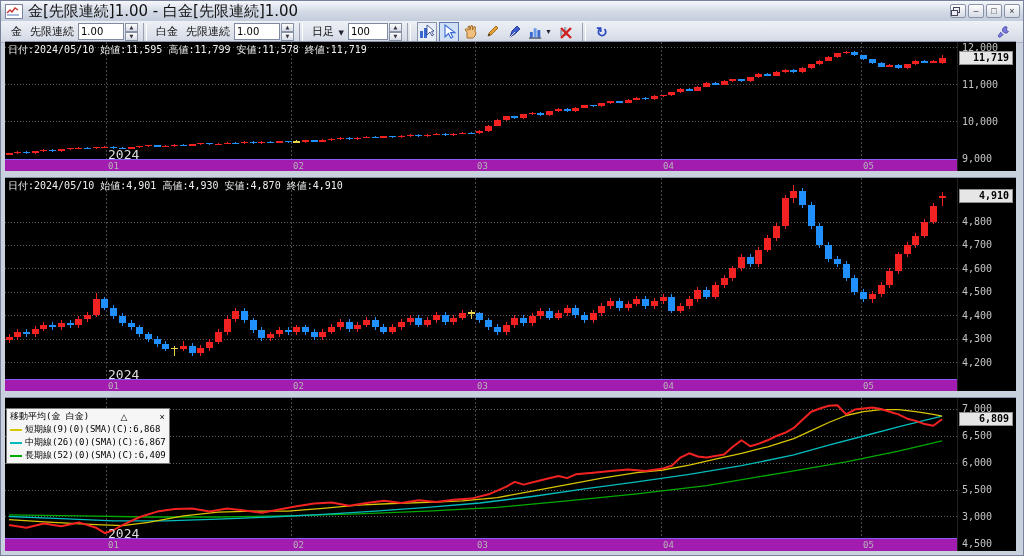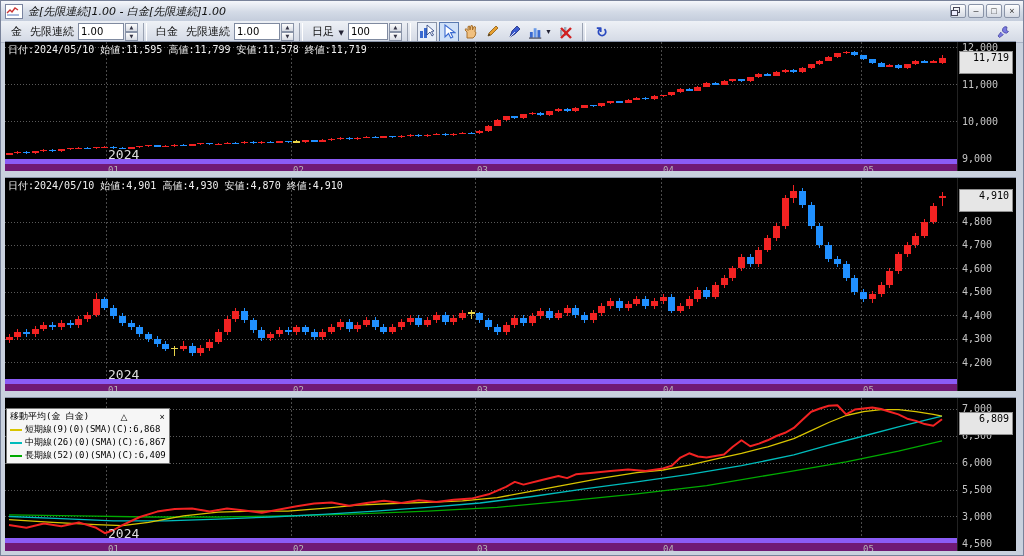--- a/index.html
+++ b/index.html
@@ -1,44 +1,44 @@
 <!DOCTYPE html>
 <html><head>
 <meta charset="utf-8">
 <style>
   html,body{margin:0;padding:0;background:#9aa3b5;font-family:"DejaVu Sans",sans-serif;}
   .window{position:relative;width:1024px;height:556px;background:#c9d1de;border:1px solid #78829a;box-sizing:border-box;overflow:hidden;}
   
   .titlebar{position:absolute;left:0;top:0;width:100%;height:20px;background:linear-gradient(#f5f7fb,#d3dae6 55%,#c4cddc);border-bottom:1px solid #9aa5b8;display:flex;align-items:center;}
   .app-icon{width:16px;height:13px;margin:0 5px 0 4px;background:#fff;border:1px solid #7a84a0;position:relative;}
-  .title-text{font-size:11px;color:#111;font-style:italic;}
+  .title-text{font-size:15px;color:#111;}
   .win-btns{position:absolute;right:3px;top:3px;display:flex;gap:2px;}
   .win-btn{width:16px;height:14px;background:linear-gradient(#fefefe,#d5dae4);border:1px solid #8a94a8;border-radius:2px;font-size:9px;line-height:12px;text-align:center;color:#333;padding:0;}
   
   .toolbar{position:absolute;left:0;top:20px;width:100%;height:22px;background:linear-gradient(#eef1f6,#d3d9e5);border-bottom:1px solid #aab2c4;display:flex;align-items:center;padding-left:6px;box-sizing:border-box;}
   .tb-label{font-size:11px;color:#111;margin:0 4px;white-space:nowrap;}
   .tb-input{width:40px;height:15px;font-size:10px;border:1px solid #7f8aa0;background:#fff;padding:0 2px;font-family:"DejaVu Sans",sans-serif;}
   .spin{display:inline-flex;flex-direction:column;width:13px;height:17px;margin-left:1px;}
   .spin b{flex:1;font-size:5px;line-height:7px;text-align:center;background:linear-gradient(#fdfdfd,#d8dce4);border:1px solid #8a94a8;color:#334;}
   .sep{width:2px;height:18px;border-left:1px solid #9aa2b2;border-right:1px solid #fff;margin:0 5px;}
   .tb-btn{width:20px;height:20px;margin:0 1px;background:transparent;border:1px solid transparent;padding:1px;display:flex;align-items:center;justify-content:center;}
   .tb-btn.outlined{border:1px solid #8a94a8;background:#e8eef8;}
   .tb-btn.active{border:1px solid #5a7ab0;background:#cfe0f7;}
   .caret{font-size:7px;color:#223;margin-left:1px;}
   .wrench-btn{margin-left:auto;margin-right:10px;background:transparent;border:none;}
   
   .content{position:absolute;left:4px;top:40px;width:1011px;height:509px;background:#c9d1de;}
   .panel{position:absolute;left:0;width:1011px;background:#000;overflow:hidden;border-top:1px solid #8a94a8;}
   .plot{position:absolute;left:0;top:0;width:952px;background:#000;}
   .axis{position:absolute;left:952px;top:0;width:59px;height:100%;background:#000;border-left:1px solid #222;}
   .axis-label{position:absolute;left:4px;font-size:10px;color:#c4c4c4;font-family:"DejaVu Sans Mono",monospace;}
-  .price-tag{position:absolute;left:1px;width:54px;height:23px;background:#e6e6e6;border:1px solid #909090;color:#000;font-weight:normal;font-size:10px;text-align:right;padding:0 3px;font-family:"DejaVu Sans Mono",monospace;box-sizing:border-box;}
+  .price-tag{position:absolute;left:1px;width:54px;height:14px;background:#e6e6e6;border:1px solid #909090;color:#000;font-weight:bold;font-size:10px;text-align:right;padding:0 3px;font-family:"DejaVu Sans Mono",monospace;box-sizing:border-box;}
   .info-line{position:absolute;left:3px;top:1px;font-size:10px;color:#f0f0f0;font-family:"DejaVu Sans Mono",monospace;white-space:nowrap;z-index:5;}
   .year-label{position:absolute;font-size:13px;color:#ddd;font-family:"DejaVu Sans Mono",monospace;z-index:4;}
-  .strip{position:absolute;left:0;width:952px;height:13px;background:#701a75;border-top:5px solid #8b5cf6;}
+  .strip{position:absolute;left:0;width:952px;height:13px;background:#a21caf;border-top:1px solid #8b5cf6;}
   .month-label{position:absolute;top:1px;font-size:9px;color:#b5b5b5;font-family:"DejaVu Sans Mono",monospace;}
   .gap{position:absolute;left:0;width:1011px;height:6px;background:#c9d1de;}
   
   .legend{position:absolute;left:1px;top:10px;background:#f6f6f6;border:1px solid #777;z-index:6;font-family:"DejaVu Sans Mono",monospace;font-size:9px;color:#000;padding:1px 3px;}
   .legend-head{display:flex;align-items:center;gap:4px;}
   .legend-btn{margin-left:auto;background:none;border:none;font-size:9px;padding:0 1px;color:#000;}
   .legend-item{display:flex;align-items:center;white-space:nowrap;}
   .swatch{display:inline-block;width:12px;height:2px;margin-right:3px;flex:0 0 12px;}
   svg{display:block;}
 </style>

